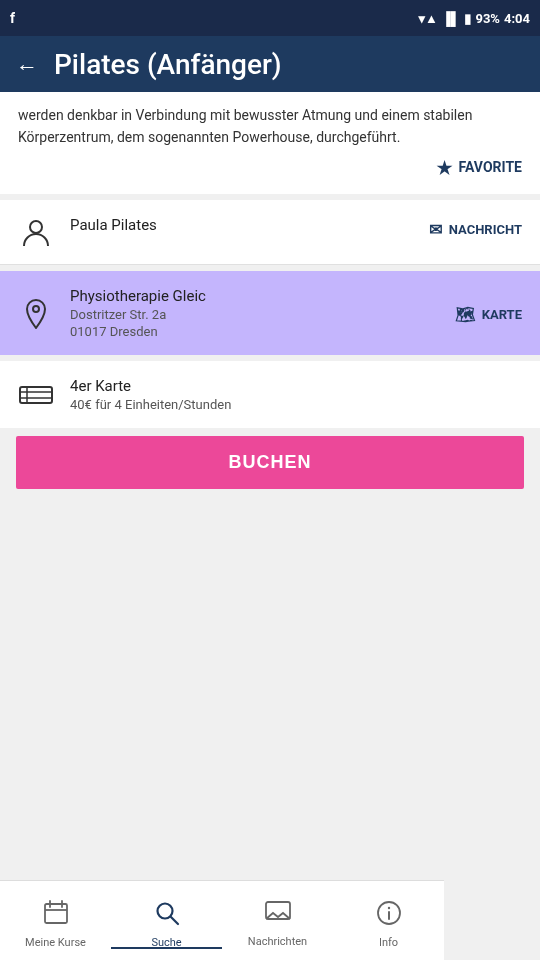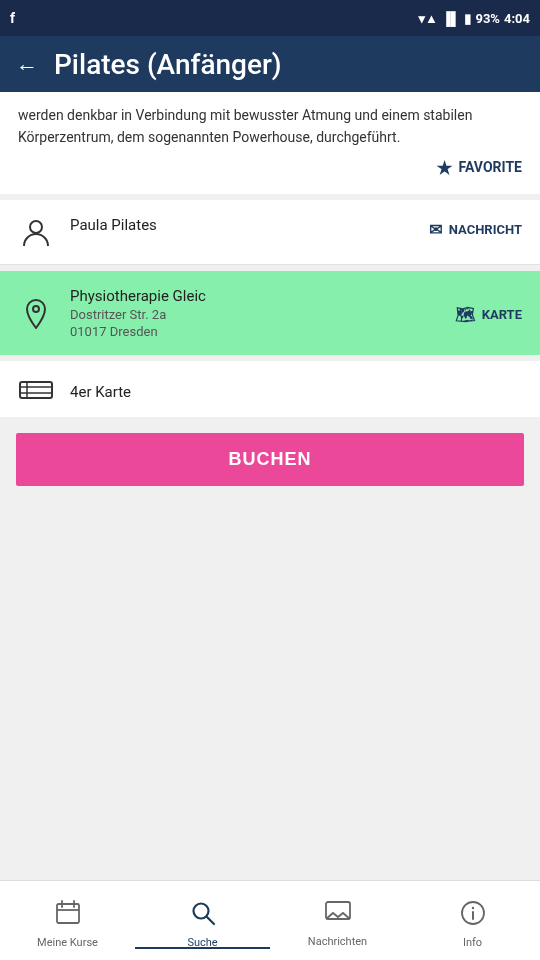--- a/index.html
+++ b/index.html
@@ -106,36 +106,36 @@
       color: #1e3a5f;
       font-size: 13px;
       font-weight: bold;
       cursor: pointer;
       white-space: nowrap;
       padding-top: 4px;
     }
 
     
     .location-card {
-      background: #86efac;
+      background: #c4b5fd;
       padding: 16px 18px;
       display: flex;
       align-items: center;
       gap: 16px;
       margin-bottom: 6px;
     }
 
     
     .ticket-card {
       background: white;
       padding: 16px 18px;
       display: flex;
-      align-items: flex-end;
+      align-items: center;
       gap: 16px;
-      margin-bottom: 8px;
+      margin-bottom: 0;
     }
 
     
     .book-btn {
       background: #ec4899;
       color: white;
       border: none;
       width: calc(100% - 32px);
       margin: 8px 16px;
       padding: 16px;
@@ -144,21 +144,21 @@
       letter-spacing: 1px;
       cursor: pointer;
       border-radius: 2px;
     }
 
     
     .bottom-nav {
       position: absolute;
       bottom: 0;
       left: 0;
-      width: 540px;
+      width: 444px;
       height: 80px;
       background: white;
       border-top: 1px solid #ddd;
       display: flex;
       align-items: center;
       justify-content: space-around;
     }
     .nav-item {
       display: flex;
       flex-direction: column;
@@ -281,20 +281,21 @@
     <div class="card-icon">
       <svg width="34" height="22" viewBox="0 0 34 22" fill="none" xmlns="http://www.w3.org/2000/svg">
         <rect x="1" y="3" width="32" height="16" rx="2" stroke="#333" stroke-width="2" fill="none"></rect>
         <line x1="1" y1="8" x2="33" y2="8" stroke="#333" stroke-width="1.5"></line>
         <line x1="1" y1="14" x2="33" y2="14" stroke="#333" stroke-width="1.5"></line>
         <line x1="8" y1="3" x2="8" y2="19" stroke="#333" stroke-width="1.5"></line>
       </svg>
     </div>
     <div class="card-body">
       <div class="card-main-text">4er Karte</div>
+      <div class="card-sub-text">40€ für 4 Einheiten/Stunden</div>
     </div>
   </div>
 
   
   <button class="book-btn">BUCHEN</button>
 
 </div>
 
 <div class="bottom-nav">
 

